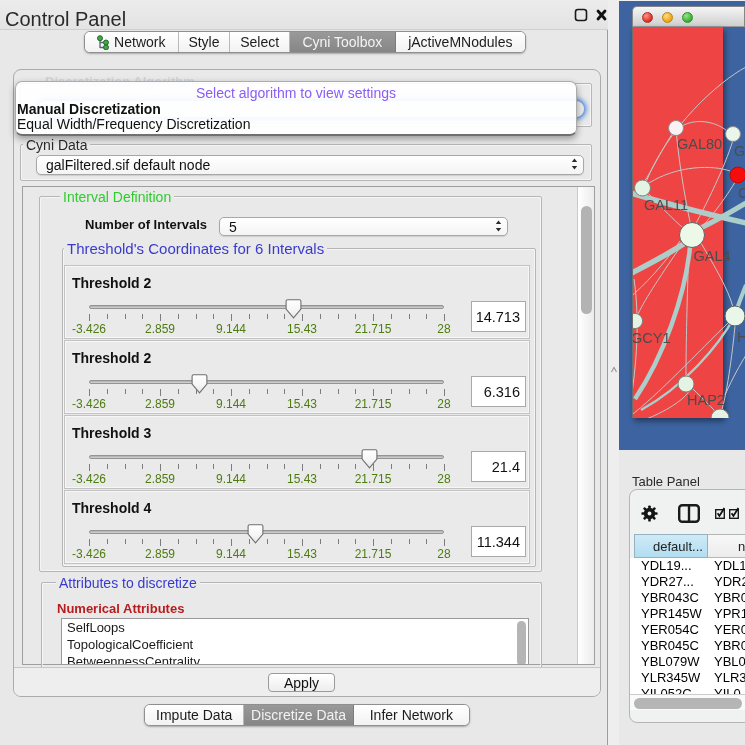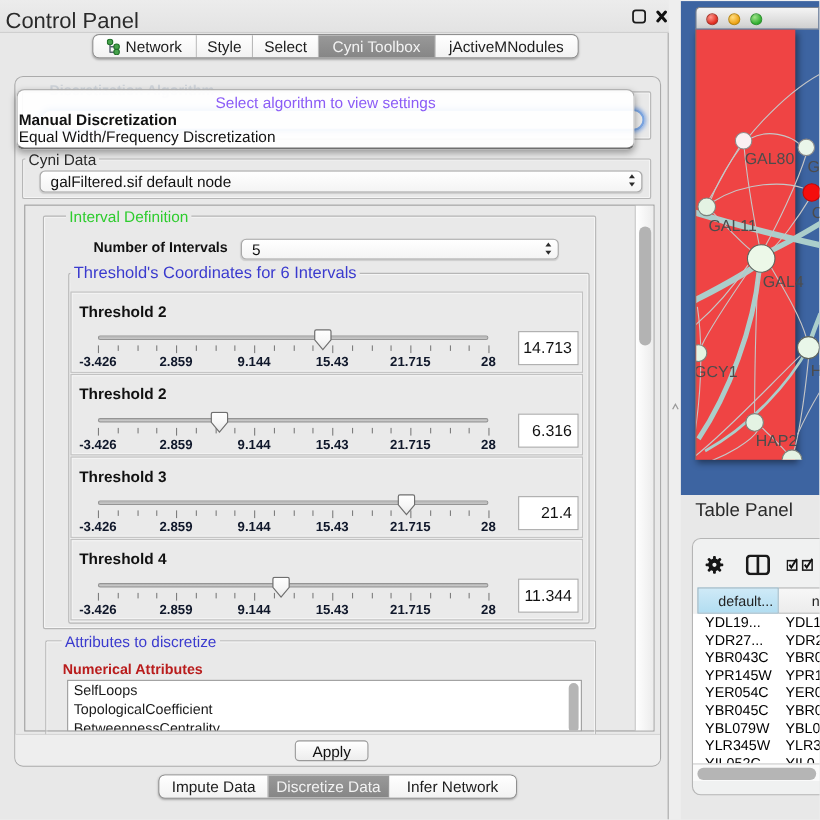--- a/index.html
+++ b/index.html
@@ -77,21 +77,21 @@
 .trow { position:absolute; left:41px; width:466px; height:74px;
   border:1px solid #c2c2c2; box-shadow:inset 0 0 0 1px rgba(255,255,255,0.6);
   background:#eaeaea; }
 .trow .tlabel { position:absolute; left:7px; top:9px; font-size:14px; font-weight:bold; color:#111; }
 .trow .track { position:absolute; left:24px; top:39px; width:355px; height:4px;
   background:linear-gradient(#ababab,#d6d6d6); border:1px solid #949494; border-radius:3px; }
 .trow .vbox { position:absolute; left:406px; top:35px; width:55px; height:31px;
   background:#fff; border:1px solid #a9a9a9; font-size:14.5px; color:#111;
   display:flex; align-items:center; justify-content:flex-end; padding-right:5px; }
 .tick { position:absolute; width:1px; background:#7d7d7d; }
-.tlab { position:absolute; top:56px; font-size:12px; font-weight:bold; color:#0f172a;
+.tlab { position:absolute; top:56px; font-size:12px; font-weight:normal; color:#4d7c0f;
   transform:translateX(-50%); white-space:nowrap; }
 .thumbp { position:absolute; top:33px; margin-left:-8.5px; }
 
 
 #attrlist { position:absolute; left:22px; top:36px; width:468px; height:47px;
   background:#fff; border:1px solid #9a9a9a; overflow:hidden;
   font-size:13px; color:#1a1a1a; }
 #attrlist .it { padding-left:5px; height:17px; line-height:17px; }
 #attrlist .lthumb { position:absolute; right:2px; top:2px; width:9px; height:45px;
   background:#b5b5b5; border-radius:5px; }
@@ -123,21 +123,21 @@
 #netwin { left:632px; top:6px; width:113px; height:413px; }
 #nettitle { position:absolute; left:0; top:0; width:113px; height:21px;
   background:linear-gradient(#f5f5f5,#cfcfcf); border:1px solid #868686; border-bottom-color:#9a9a9a;
   border-radius:5px 0 0 0; }
 .tl { position:absolute; top:5px; width:11px; height:11px; border-radius:50%; }
 #netcanvas { position:absolute; left:0; top:21px; width:91px; height:391px;
   background:#ef4444; border-left:1px solid #6e6e6e;
   box-shadow:2px 3px 6px rgba(0,0,0,0.45); }
 
 #tablesec { left:619px; top:450px; width:126px; height:295px; background:#e8e8e8; }
-#tablesec .tptitle { position:absolute; left:13px; top:4px; font-size:17px; color:#2a2a2a; }
+#tablesec .tptitle { position:absolute; left:13px; top:24px; font-size:13px; color:#2a2a2a; }
 #tpanel { position:absolute; left:10px; top:39px; width:130px; height:234px;
   background:#f0f1f1; border:1px solid #b5b5b5; border-radius:8px; overflow:hidden; }
 #thead1 { position:absolute; left:4px; top:44px; width:74px; height:24px;
   background:linear-gradient(#cfeaf7,#b2ddf1); border:1px solid #93b3c3;
   font-size:13px; color:#222; display:flex; align-items:center; padding-left:18px; }
 #thead2 { position:absolute; left:78px; top:44px; width:52px; height:24px;
   background:linear-gradient(#f7f7f7,#ececec); border:1px solid #b5b5b5; border-left:none;
   font-size:13px; color:#222; display:flex; align-items:center; padding-left:30px; }
 #trows { position:absolute; left:0px; top:68px; width:130px; height:136px;
   background:#fff; overflow:hidden; font-size:13px; color:#000; }

